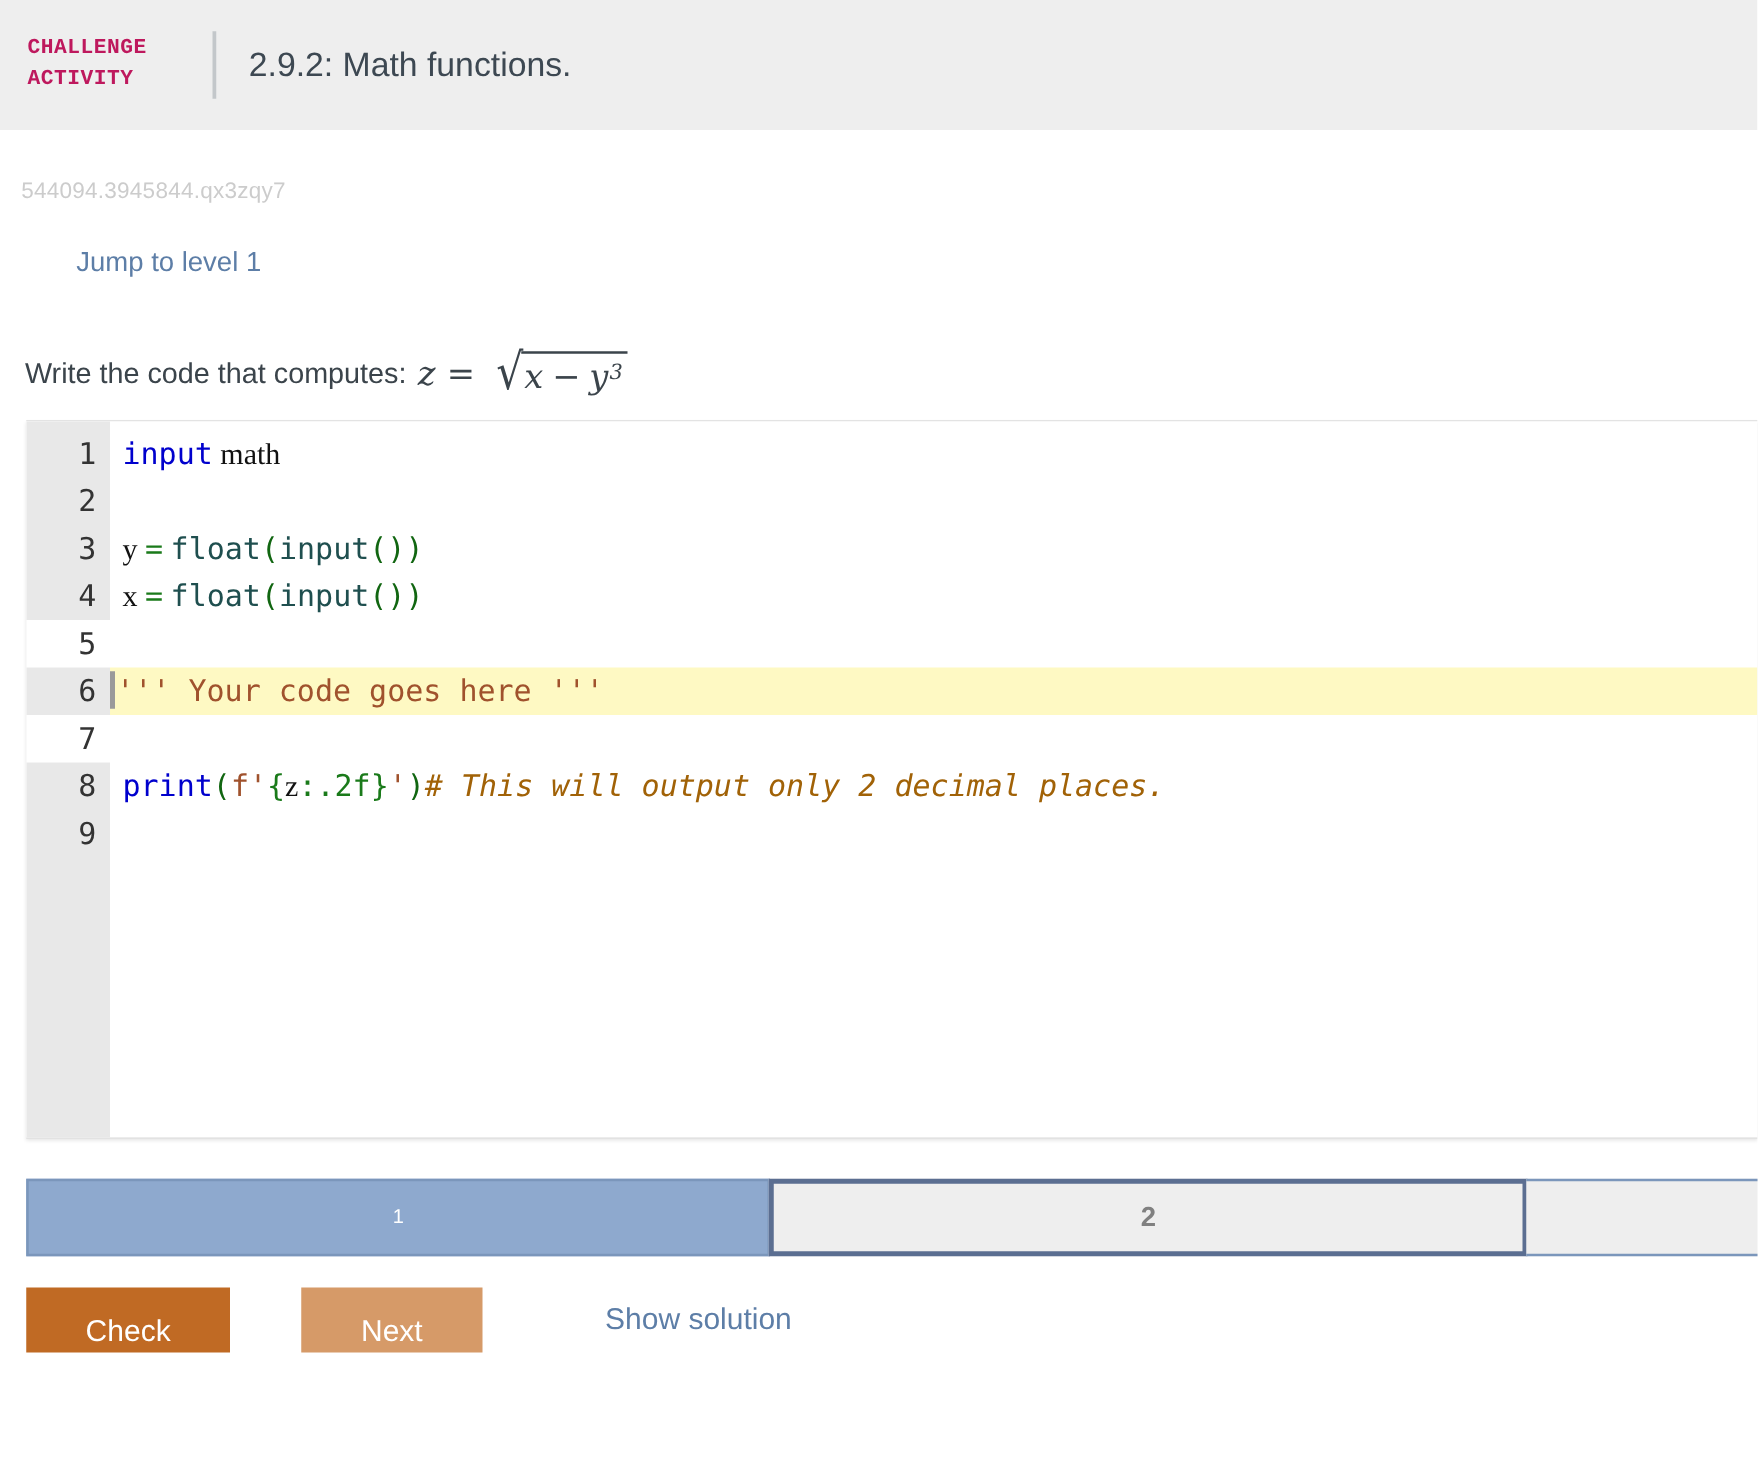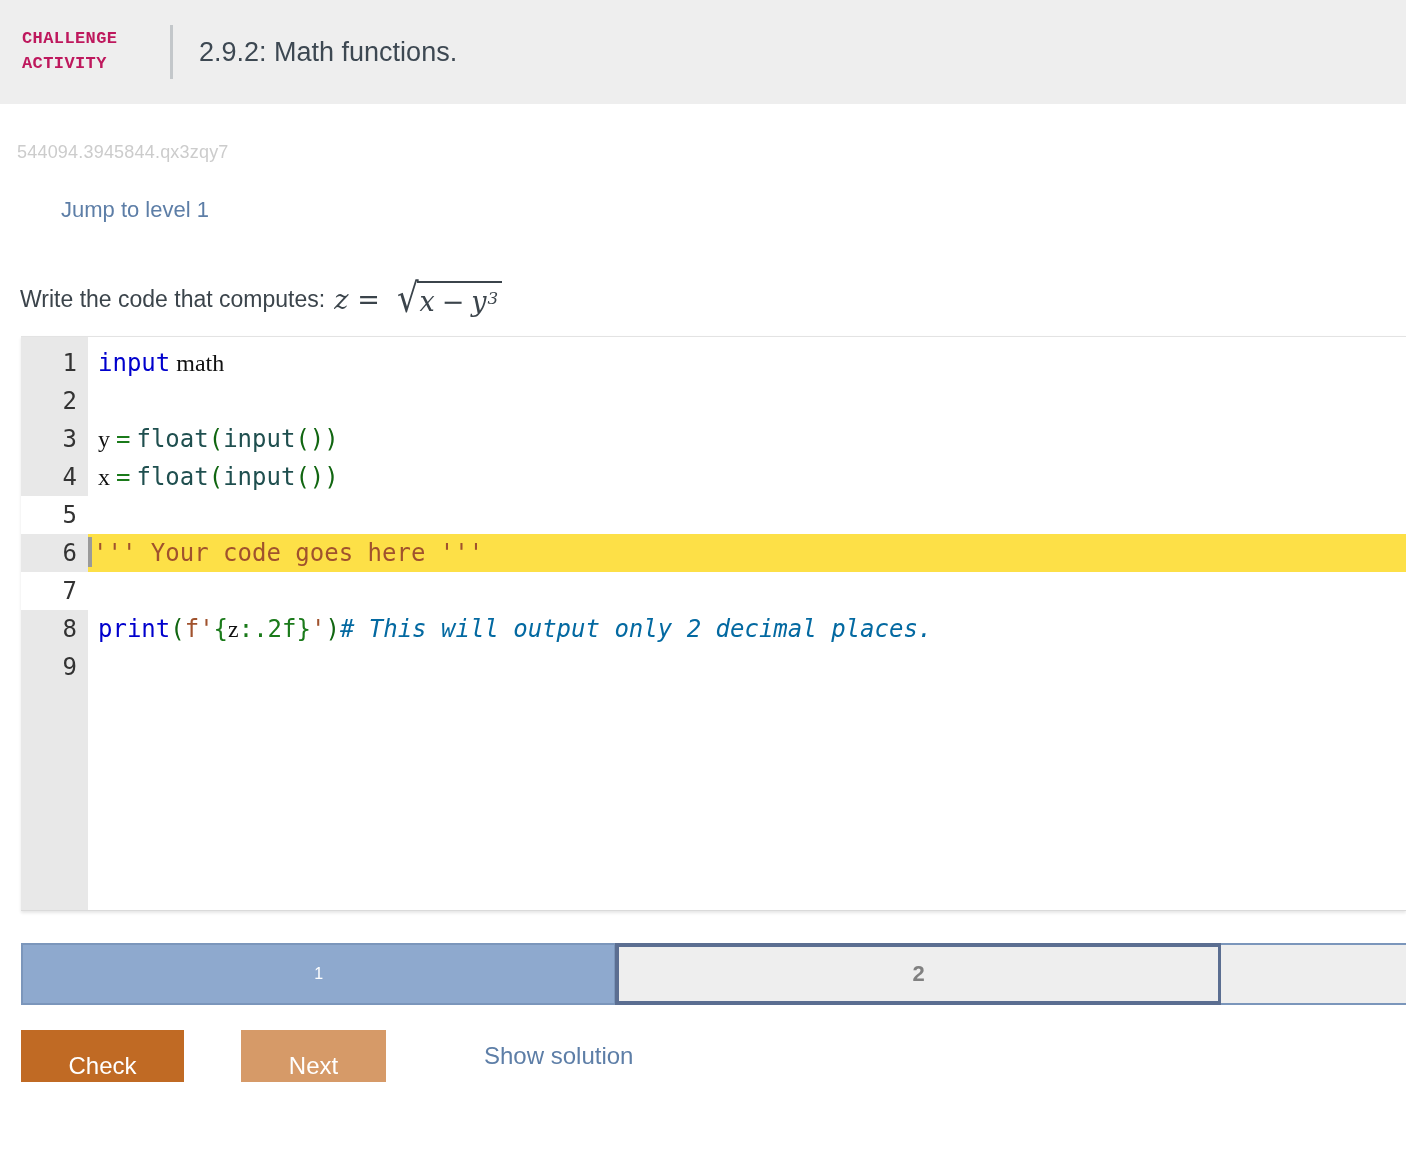--- a/index.html
+++ b/index.html
@@ -161,39 +161,39 @@
   .code-line {
     height: 38px;
     line-height: 38px;
     font-size: 24px;
     white-space: pre;
     padding-left: 10px;
     color: #111111;
     box-sizing: border-box;
   }
   .code-line.highlight {
-    background: #fde047;
+    background: #fef9c3;
     padding-left: 0;
   }
   .cursor {
     display: inline-block;
     width: 4px;
     height: 30px;
     background: #9a9a9a;
     vertical-align: -6px;
     margin-right: 1px;
   }
   .tok-kw      { color: #0000cd; }
   .tok-fn      { color: #1f4f4f; }
   .tok-paren   { color: #1a7a1a; }
   .tok-paren-d { color: #116611; }
   .tok-str     { color: #a0522d; }
   .tok-green   { color: #1a7a1a; }
   .tok-plain   { color: #111111; font-family: Liberation Serif, serif; }
-  .tok-comment { color: #0369a1; font-style: italic; }
+  .tok-comment { color: #a16207; font-style: italic; }
 
   
   .progress {
     position: absolute;
     left: 21px;
     top: 943px;
     height: 62px;
     display: flex;
     width: 1420px;
   }

